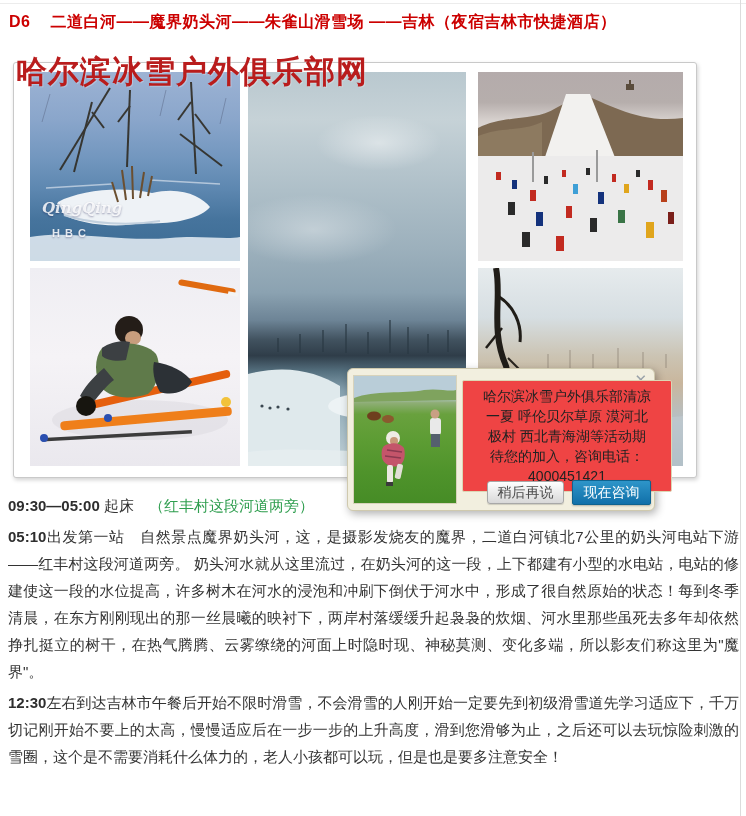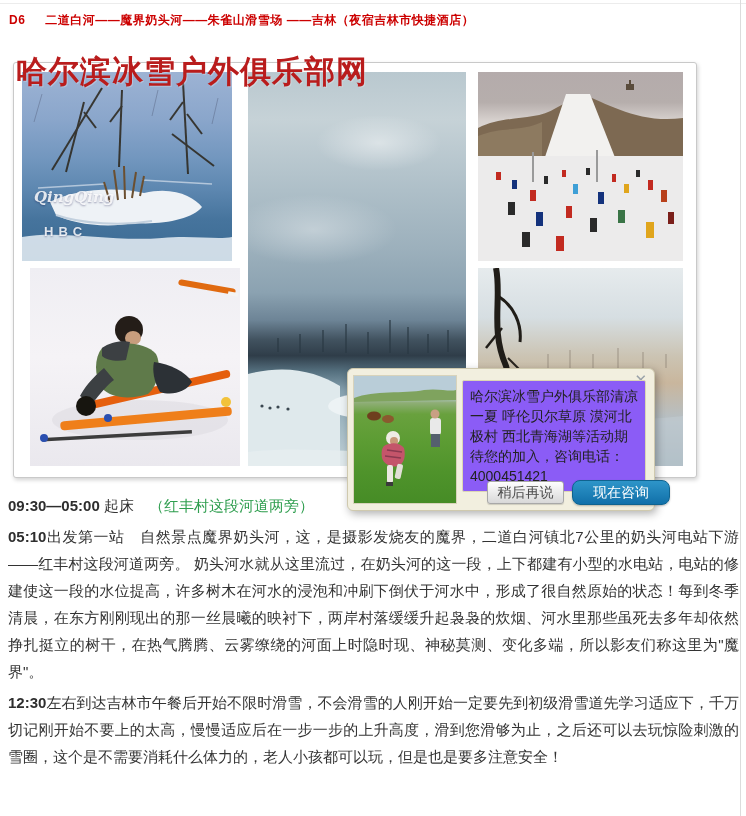--- a/index.html
+++ b/index.html
@@ -5,77 +5,77 @@
   html,body{margin:0;padding:0;}
   body{
     width:746px;height:816px;position:relative;background:#ffffff;
     font-family:"Liberation Sans","DejaVu Sans",sans-serif;overflow:hidden;
   }
   
   .page-right-border{position:absolute;left:740px;top:0;width:1px;height:816px;background:#dcdcdc;}
   .page-top-border{position:absolute;left:0;top:3px;width:746px;height:1px;background:#ececec;}
 
   
-  .day-title{position:absolute;left:9px;top:12px;font-size:12px;font-weight:bold;color:#cc0000;letter-spacing:.5px;white-space:nowrap;}
+  .day-title{position:absolute;left:9px;top:12px;font-size:16px;font-weight:bold;color:#cc0000;letter-spacing:.5px;white-space:nowrap;}
   .day-title .route{margin-left:20px;}
 
   
   .collage-frame{
     position:absolute;left:13px;top:62px;width:682px;height:414px;
     background:#fff;border:1px solid #c9c9c9;border-radius:3px;
     box-shadow:1px 2px 4px rgba(0,0,0,.18);
   }
   .ph{position:absolute;overflow:hidden;}
   .ph svg{position:absolute;left:0;top:0;}
 
-  .ph-icy{left:8px;top:9px;width:210px;height:189px;
+  .ph-icy{left:16px;top:9px;width:210px;height:189px;
     background:linear-gradient(180deg,#9db3d4 0%,#8aa6cb 25%,#7397bf 45%,#5d87b0 62%,#46749d 78%,#3a6a92 100%);}
   .ph-sky{left:234px;top:9px;width:218px;height:394px;
     background:
       radial-gradient(90px 40px at 60% 18%,rgba(255,255,255,.45),rgba(255,255,255,0) 70%),
       radial-gradient(120px 50px at 30% 40%,rgba(255,255,255,.35),rgba(255,255,255,0) 70%),
       linear-gradient(180deg,#b9c8cf 0%,#c6d2d7 12%,#aebfc8 30%,#9cb0bc 45%,#8ba2b1 56%,#6d8496 63%,#41525f 68%,#2f3d49 72%,#55707f 76%,#87a2b0 81%,#a5bcc6 90%,#c2d2d8 100%);}
   .ph-slope{left:464px;top:9px;width:205px;height:189px;
     background:linear-gradient(180deg,#b4abab 0%,#b6aeac 16%,#d8d2cf 26%,#e9e7e7 45%,#efeded 100%);}
   .ph-skier{left:16px;top:205px;width:210px;height:198px;
     background:linear-gradient(180deg,#efeef3 0%,#f5f3f6 45%,#eae8ee 100%);}
   .ph-mist{left:464px;top:205px;width:205px;height:198px;
     background:linear-gradient(180deg,#e6ebed 0%,#d6dee2 25%,#cbc3b2 45%,#c9b69d 58%,#b4c0c8 78%,#9fb2bc 100%);}
 
   .watermark{position:absolute;left:12px;bottom:22px;color:rgba(255,255,255,.85);text-shadow:0 1px 2px rgba(0,0,60,.35);}
   .watermark .wm1{font-family:"DejaVu Serif","Liberation Serif",serif;font-style:italic;font-size:15px;font-weight:bold;}
-  .watermark .wm2{font-size:13px;letter-spacing:5px;margin-top:18px;margin-left:10px;font-weight:bold;}
+  .watermark .wm2{font-size:11px;letter-spacing:5px;margin-top:10px;margin-left:10px;font-weight:bold;}
 
   
   .brand-overlay{
     position:absolute;left:16px;top:51px;z-index:6;
     font-size:31px;font-weight:bold;color:#b91c1c;letter-spacing:1px;white-space:nowrap;
     text-shadow:1px 1px 0 rgba(255,255,255,.25);
   }
 
   
   .popup{
     position:absolute;left:347px;top:368px;width:306px;height:141px;z-index:10;
     background:#f2efdf;border:1px solid #cfc9ae;border-radius:6px;
     box-shadow:2px 3px 9px rgba(0,0,0,.3);
   }
   .popup-photo{position:absolute;left:5px;top:6px;width:102px;height:127px;overflow:hidden;border:1px solid #d8d3bb;
     background:linear-gradient(180deg,#b9cdd8 0%,#b9cdd8 17%,#8fae77 21%,#69a13e 30%,#5c9c33 52%,#4f932b 76%,#468c26 100%);}
   .popup-close{position:absolute;top:2px;right:7px;font-size:15px;font-weight:bold;color:#9aa2a9;cursor:pointer;line-height:18px;}
   .popup-msg{
     position:absolute;left:114px;top:11px;width:168px;
-    background:#8b5cf6;border:1px solid #dcd6b4;border-radius:2px;
-    padding:5px 7px;font-size:14px;line-height:20px;color:#222;
+    background:#ef4444;border:1px solid #dcd6b4;border-radius:2px;
+    padding:5px 20px;font-size:14px;line-height:20px;color:#222;text-align:center;
   }
   .btn{position:absolute;display:flex;align-items:center;justify-content:center;font-size:14px;cursor:pointer;box-sizing:border-box;}
   .btn-later{left:139px;top:112px;width:77px;height:23px;color:#4a4a4a;
     background:linear-gradient(180deg,#fefefe,#d8d8d8);border:1px solid #a8a8a8;border-radius:3px;
     box-shadow:0 1px 1px rgba(0,0,0,.15);}
-  .btn-consult{left:224px;top:111px;width:98px;height:25px;color:#ffffff;
-    background:linear-gradient(180deg,#2e95c9,#1170a9);border:1px solid #0f638f;border-radius:8px;
+  .btn-consult{left:224px;top:111px;width:79px;height:25px;color:#ffffff;
+    background:linear-gradient(180deg,#2e95c9,#1170a9);border:1px solid #0f638f;border-radius:2px;
     box-shadow:0 1px 2px rgba(0,0,0,.25);text-align:center;}
 
   
   .itinerary{position:absolute;left:8px;top:492px;width:731px;font-size:15px;color:#333;}
   .itinerary p{margin:0 0 4px 0;line-height:27px;text-align:justify;}
   .itinerary .time{font-weight:bold;color:#2e2e2e;}
   .green-note{color:#2f9e4f;}
 </style>
 </head>
 <body>

